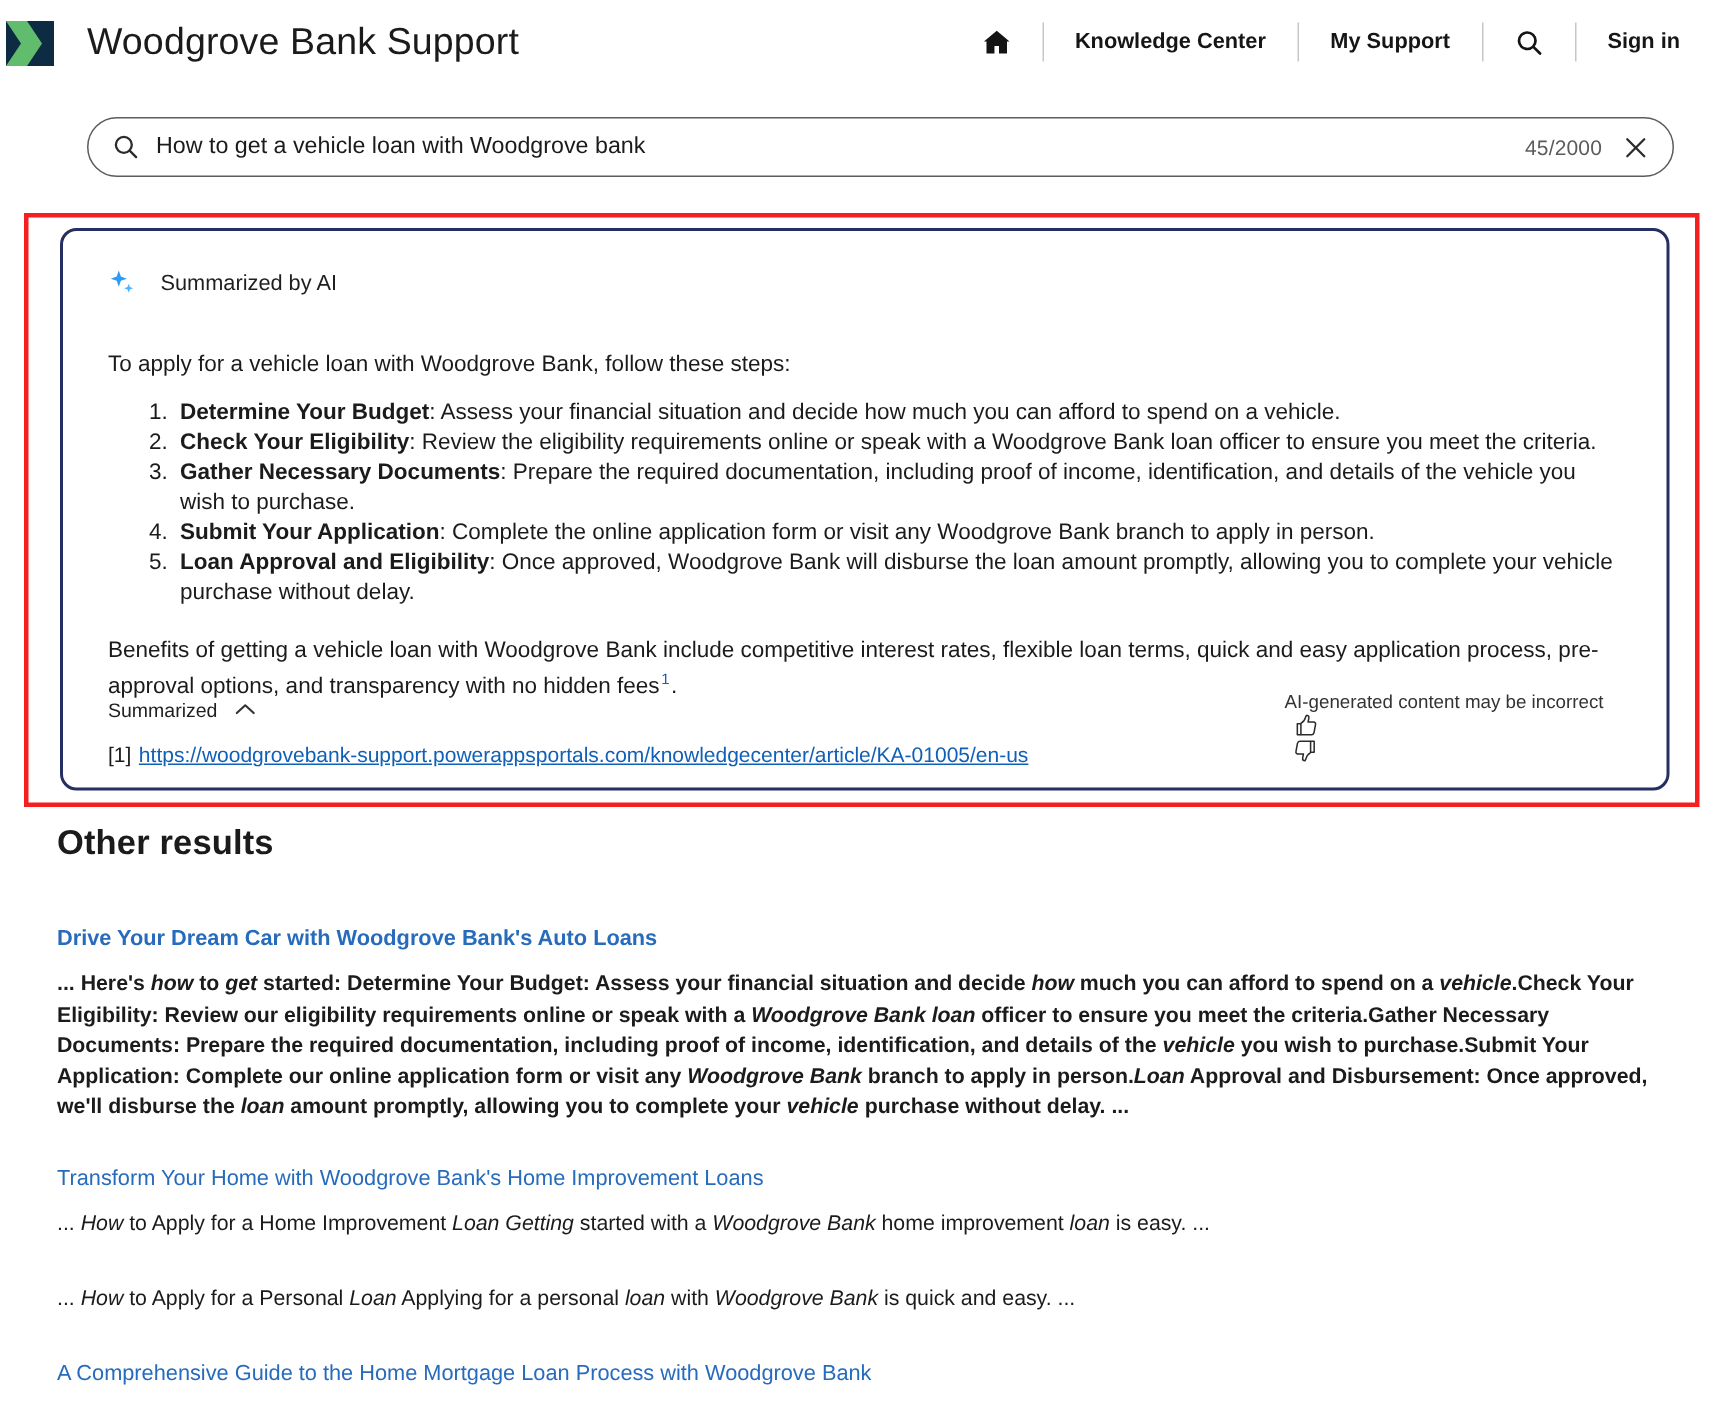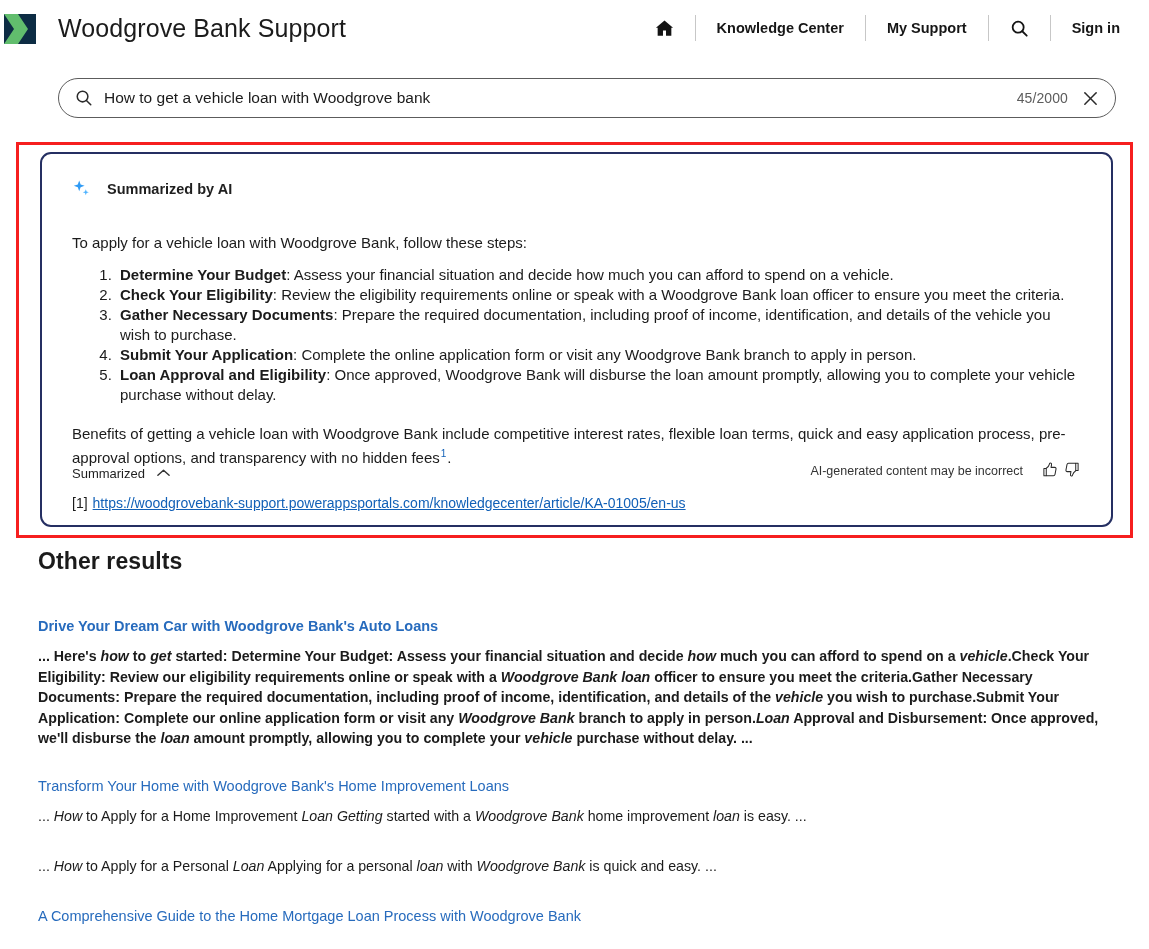--- a/index.html
+++ b/index.html
@@ -146,21 +146,21 @@
     display: flex;
     align-items: center;
     height: 26px;
     padding-left: 2px;
   }
   .ai-head .sparkle { flex:none; display:flex; align-items:center; }
   .ai-head .ai-label {
     font-size: 14.5px;
     color: #1f1f1f;
     margin-left: 15px;
-    font-weight: 700;
+    font-weight: 400;
   }
   .ai-body { padding: 0 2px; }
   .ai-lead {
     font-size: 15px;
     line-height: 21px;
     margin-top: 30px;
     color: #1b1b1b;
   }
   ol.ai-steps {
     margin: 12px 0 0 0;
@@ -202,21 +202,22 @@
   .ref-label {
     font-size: 13px;
     color: #1f1f1f;
   }
   .ref-chev { margin-left: 11px; display:flex; align-items:center; cursor: pointer;}
   .disclaimer-group {
     position: absolute;
     right: 0;
     top: -1px;
     display: flex;
-    align-items: flex-end;
+    align-items: flex-start;
+    flex-direction: column;
   }
   .disclaimer {
     font-size: 12.5px;
     color: #333333;
     margin-right: 12px;
     white-space: nowrap;
   }
   .thumb {
     margin-left: 6px;
     cursor: pointer;

